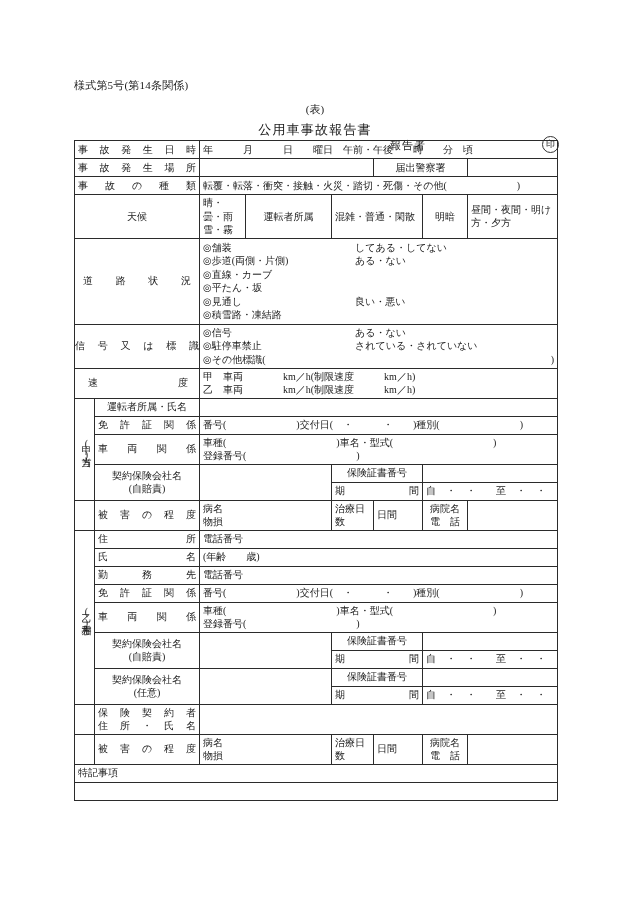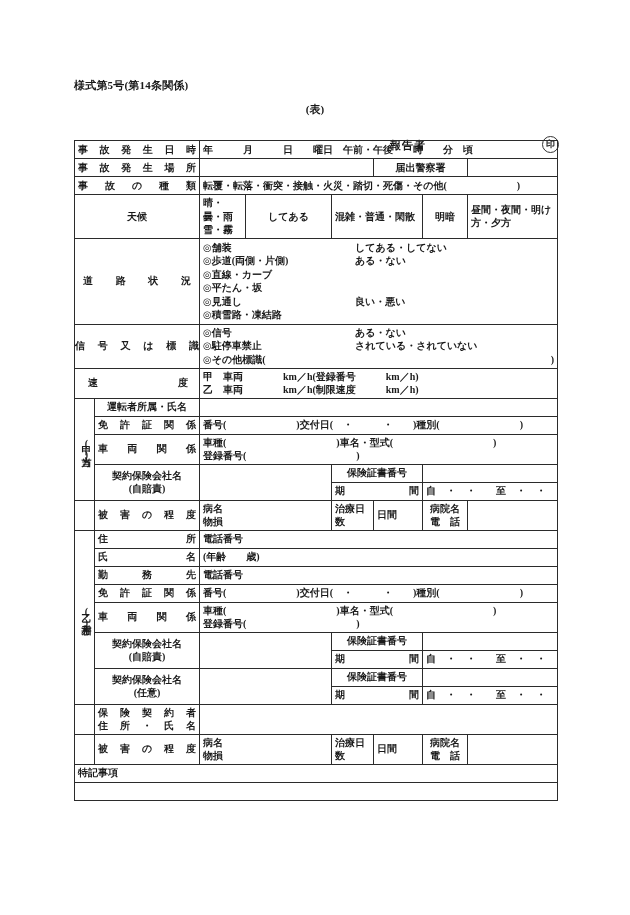--- a/index.html
+++ b/index.html
@@ -14,21 +14,20 @@
     color: #1a1a1a;
     position: relative;
     overflow: hidden;
   }
 
   .page {
     position: relative;
     width: 630px;
     height: 915px;
     box-sizing: border-box;
-    font-weight: bold;
   }
 
   
   .form-no {
     position: absolute;
     left: 74px;
     top: 78px;
     font-size: 11px;
     letter-spacing: 0.2px;
     white-space: nowrap;
@@ -146,20 +145,21 @@
 
   .blank-tall { height: 30px; }
 </style>
 </head>
 <body>
 
 <div class="page">
 
   <div class="form-no">様式第5号(第14条関係)</div>
   <div class="omote">(表)</div>
+  <div class="doc-title">公用車事故報告書</div>
 
   <div class="reporter-row">
     <span class="reporter-label">報告者</span>
     <span class="seal">印</span>
   </div>
 
   <table class="form">
     <colgroup>
       <col style="width:20px">
       <col style="width:105px">
@@ -188,21 +188,21 @@
       <td class="lbl" colspan="2">事　故　の　種　類</td>
       <td class="pad-l" colspan="6">転覆・転落・衝突・接触・火災・踏切・死傷・その他(　　　　　　　)</td>
     </tr>
 
     <tr>
       <td class="lbl-c" colspan="2" style="width:125px">天候</td>
       <td class="ctr two-line">
         <div>晴・曇・雨</div>
         <div>雪・霧</div>
       </td>
-      <td class="lbl-c">してある</td>
+      <td class="lbl-c">運転者所属</td>
       <td class="ctr" colspan="2">混雑・普通・閑散</td>
       <td class="lbl-c">明暗</td>
       <td class="ctr">昼間・夜間・明け方・夕方</td>
     </tr>
 
     <tr>
       <td class="lbl" colspan="2" style="padding:6px 8px">道　　路　　状　　況</td>
       <td class="pad-l" colspan="6" style="height:86px">
         <div class="chk-line">
           <span class="chk-item">◎舗装</span>
@@ -245,21 +245,21 @@
         <div class="chk-line" style="justify-content:space-between">
           <span>◎その他標識(</span>
           <span>)</span>
         </div>
       </td>
     </tr>
 
     <tr>
       <td class="lbl" colspan="2" style="padding:0 13px">速　　　　　　　　度</td>
       <td class="pad-l" colspan="6" style="height:30px">
-        <div>甲　車両　　　　km／h(登録番号　　　km／h)</div>
+        <div>甲　車両　　　　km／h(制限速度　　　km／h)</div>
         <div>乙　車両　　　　km／h(制限速度　　　km／h)</div>
       </td>
     </tr>
 
     <tr>
       <td class="vcell" rowspan="5">
         <div class="vwrap">
               <span class="vert">甲(当方)</span>
             </div>
       </td>

